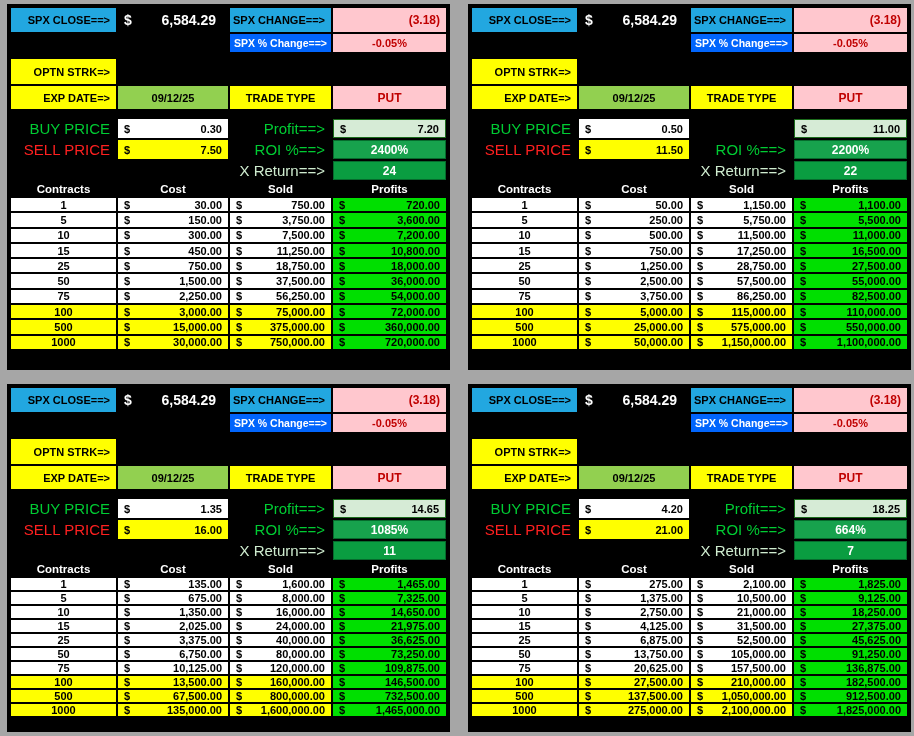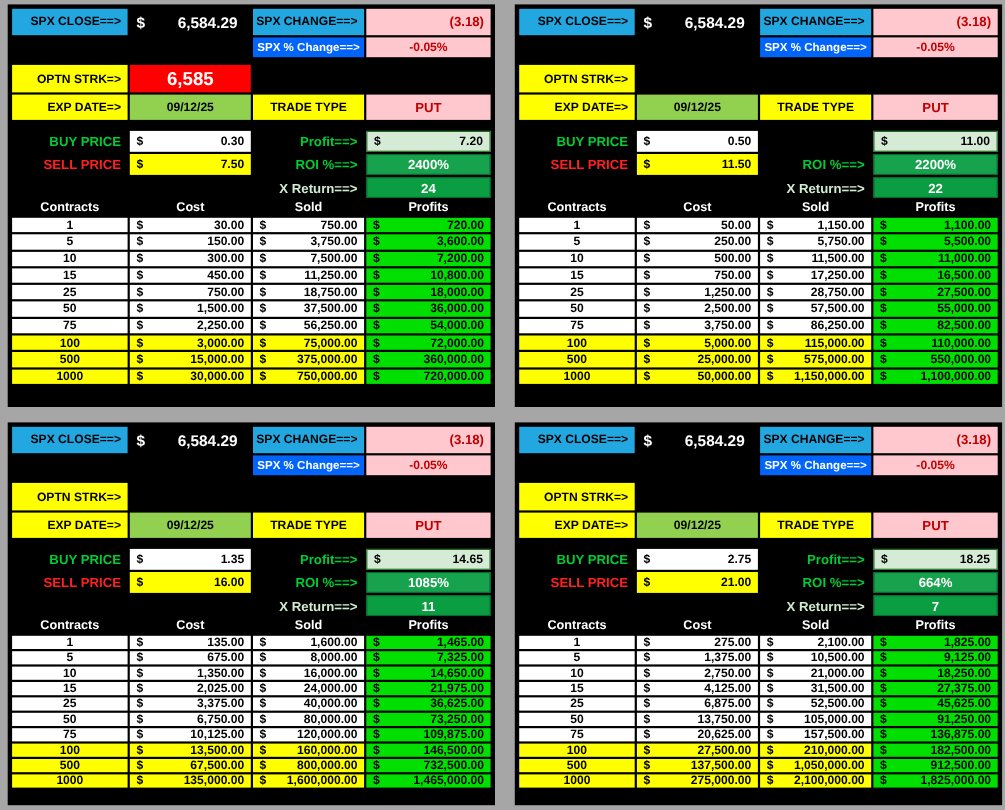--- a/index.html
+++ b/index.html
@@ -47,21 +47,21 @@
   .palegreen{background:var(--pale-green,#d6ebd6);border:1px solid #1b6b1b;}
   .roibox{background:var(--roi-green,#17a24d);color:#fff;border:1px solid #066b2d;justify-content:center;font-size:12px;}
   .xbox{background:var(--xreturn-green,#0a9d41);color:#fff;border:1px solid #066b2d;justify-content:center;font-size:12px;}
   .pgreen{background:var(--profit-green,#00df00);}
   .right{justify-content:flex-end;padding-right:6px;}
   .center{justify-content:center;}
   .money{justify-content:space-between;padding:0 6px;}
   .money .cur{margin-right:4px;}
   .bigmoney{color:#fff;font-size:14px;padding-right:12px;}
   .strike{color:#fff;font-size:17px;justify-content:center;}
-  .lblcell{display:flex;align-items:center;justify-content:flex-end;padding-right:6px;font-weight:bold;font-size:12px;}
+  .lblcell{display:flex;align-items:center;justify-content:flex-end;padding-right:6px;font-weight:normal;font-size:15px;}
   .green-lbl{color:var(--label-green,#00cc33);}
   .red-lbl{color:var(--sell-red,#ff2020);}
   .pale-lbl{color:var(--pale-label,#cfeccf);}
   .hdr{display:flex;align-items:center;justify-content:center;color:#fff;font-weight:bold;font-size:11.5px;}
   .tbody{flex:1 1 auto;display:flex;flex-direction:column;}
   .trow{flex:1 1 0;margin-bottom:2px;}
   .trow:last-child{margin-bottom:17px;}
   .tnum{background:#fff;}
   .trow.hl .tnum{background:var(--yellow,#ffff00);}
 </style>
@@ -80,21 +80,20 @@
       <div class="cell pink right" style="font-size:12px;">(3.18)</div>
     </div>
     <div class="row r2">
       <div class="cell void c2"></div>
       <div class="cell blue">SPX % Change==&gt;</div>
       <div class="cell pink center">-0.05%</div>
     </div>
     <div class="sp5"></div>
     <div class="row r3">
       <div class="cell yellow right">OPTN STRK=&gt;</div>
-      <div class="cell redbg strike">6,585</div>
       <div class="cell void"></div>
       <div class="cell void"></div>
     </div>
     <div class="row r4">
       <div class="cell yellow right">EXP DATE=&gt;</div>
       <div class="cell expgreen center">09/12/25</div>
       <div class="cell yellow center">TRADE TYPE</div>
       <div class="cell pink center" style="font-size:12px;">PUT</div>
     </div>
     <div class="sp8"></div>
@@ -737,21 +736,21 @@
       <div class="cell yellow right">EXP DATE=&gt;</div>
       <div class="cell expgreen center">09/12/25</div>
       <div class="cell yellow center">TRADE TYPE</div>
       <div class="cell pink center" style="font-size:12px;">PUT</div>
     </div>
     <div class="sp8"></div>
     <div class="row r5">
       <div class="lblcell green-lbl">BUY PRICE</div>
       <div class="cell whitebg money">
         <span class="cur">$</span>
-        <span>2.75</span>
+        <span>4.20</span>
       </div>
       <div class="lblcell green-lbl">Profit==&gt;</div>
       <div class="cell palegreen money">
         <span class="cur">$</span>
         <span>18.25</span>
       </div>
     </div>
     <div class="row r6">
       <div class="lblcell red-lbl">SELL PRICE</div>
       <div class="cell yellow money">

